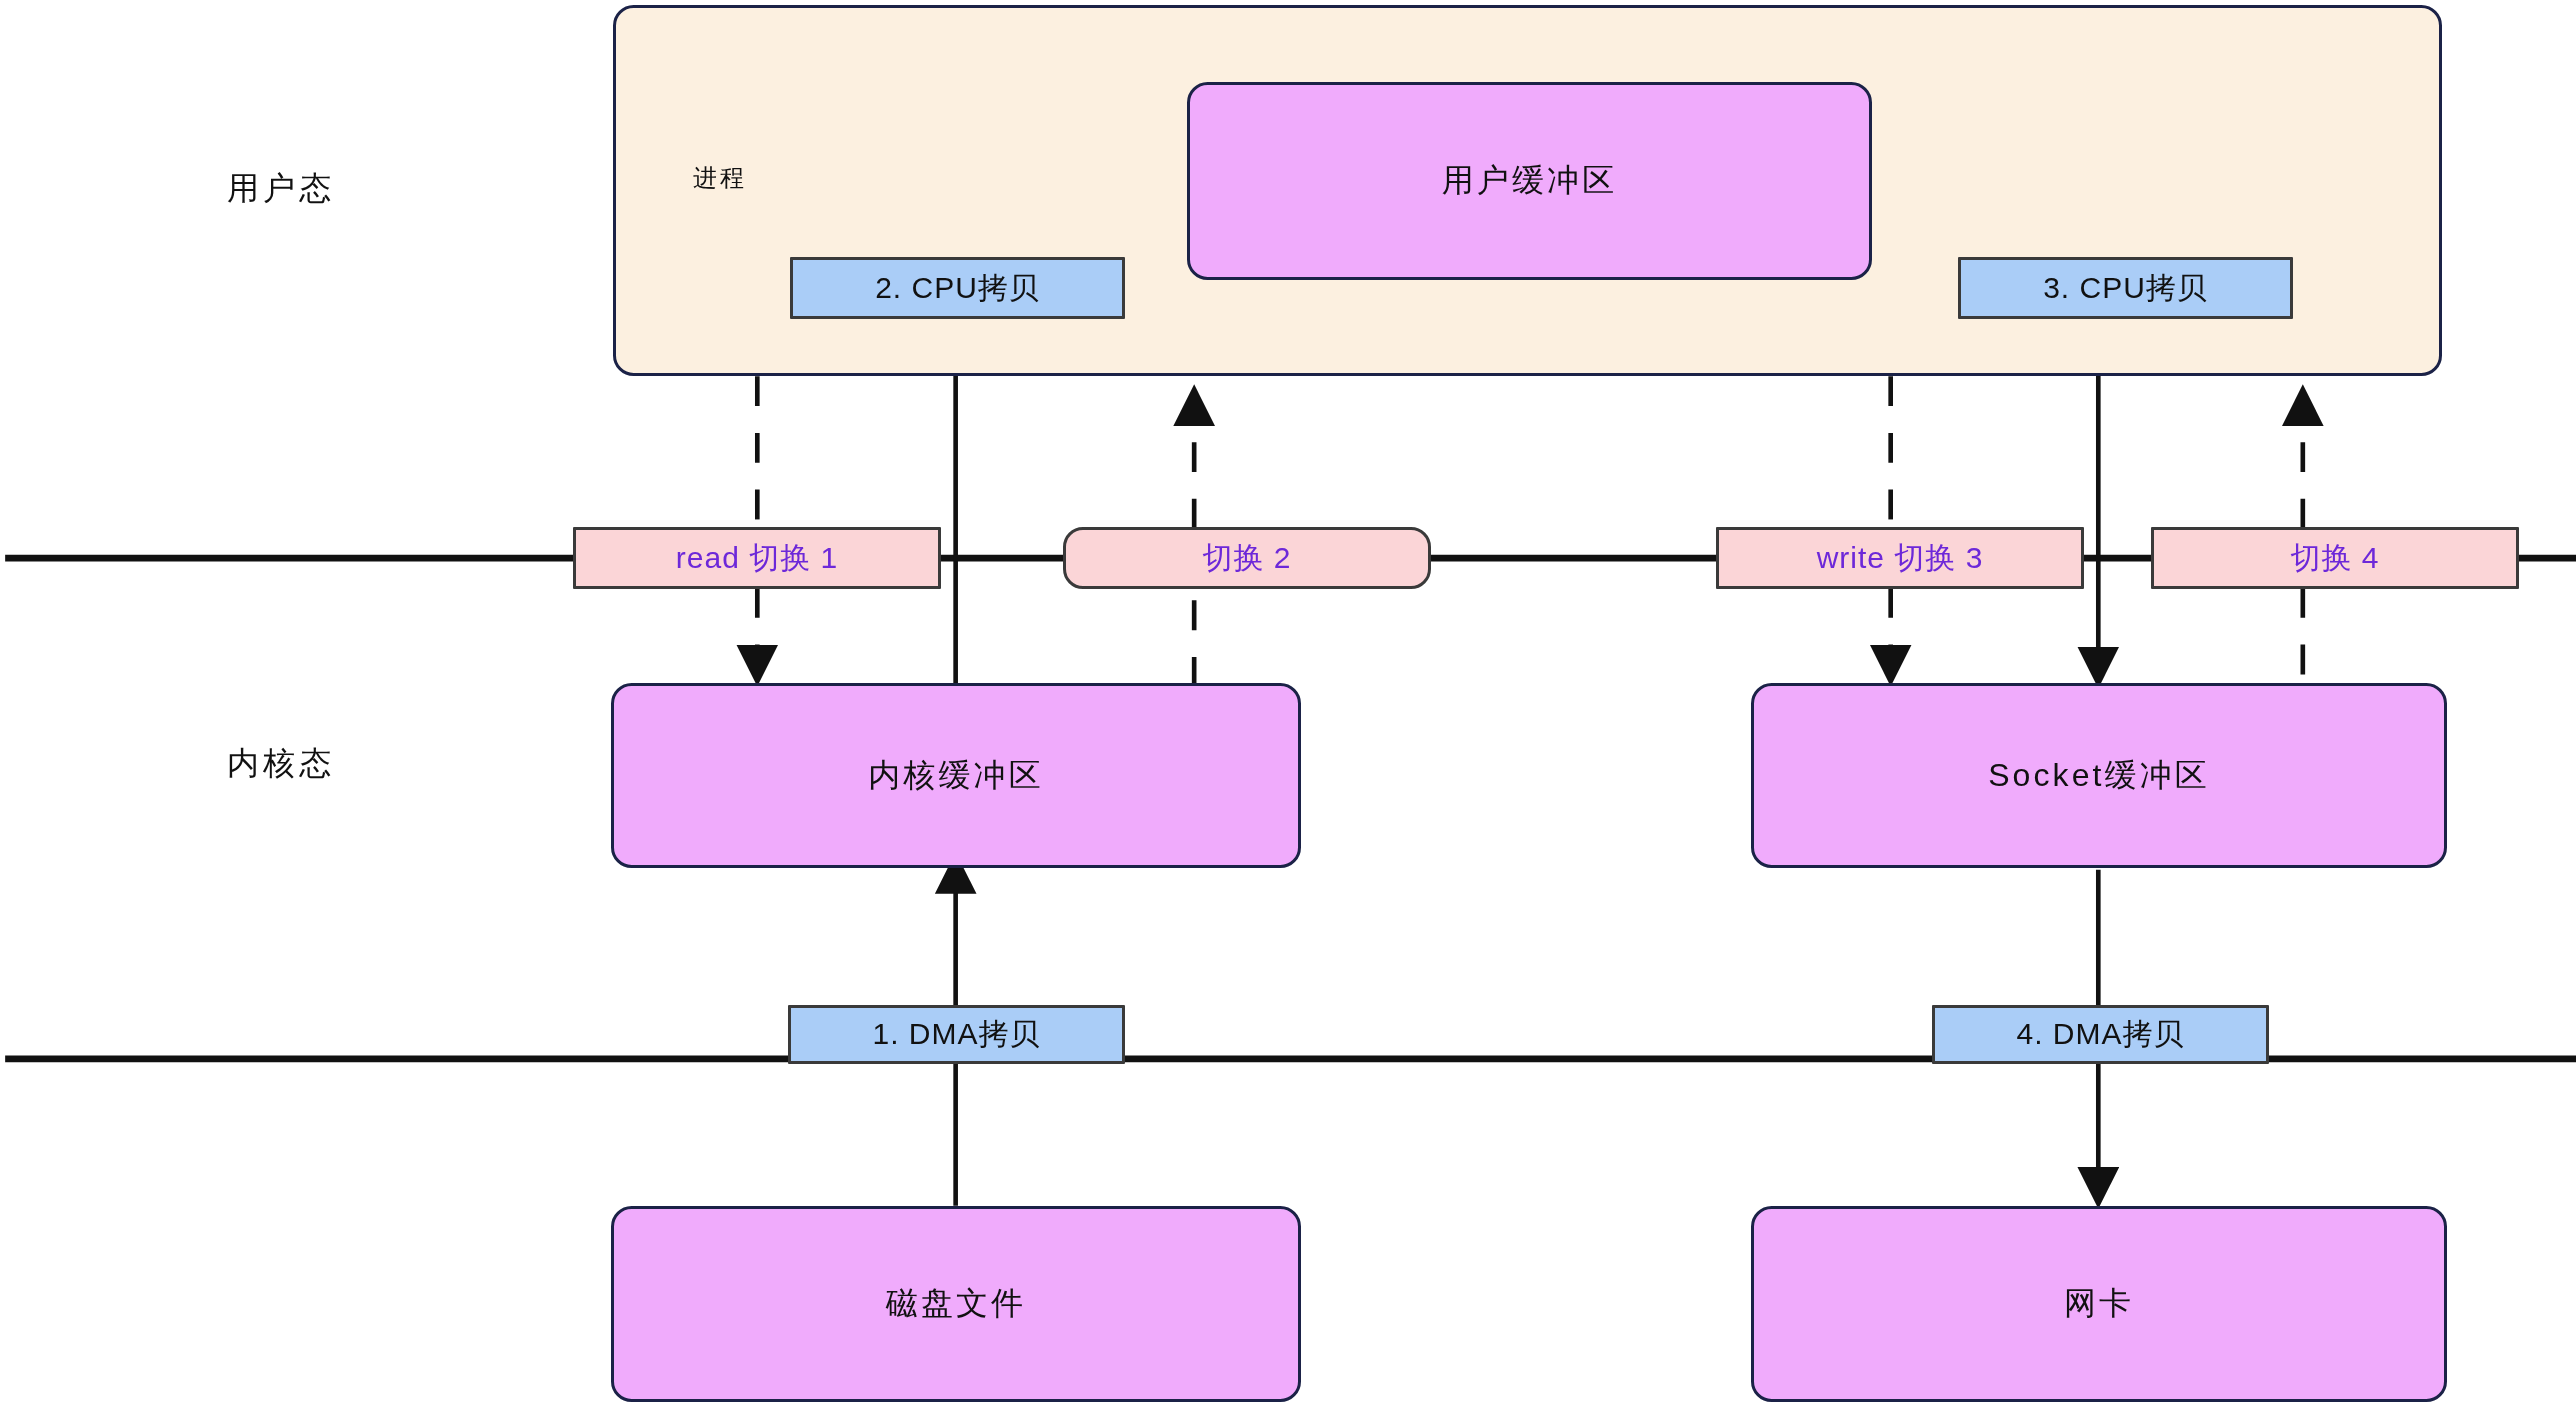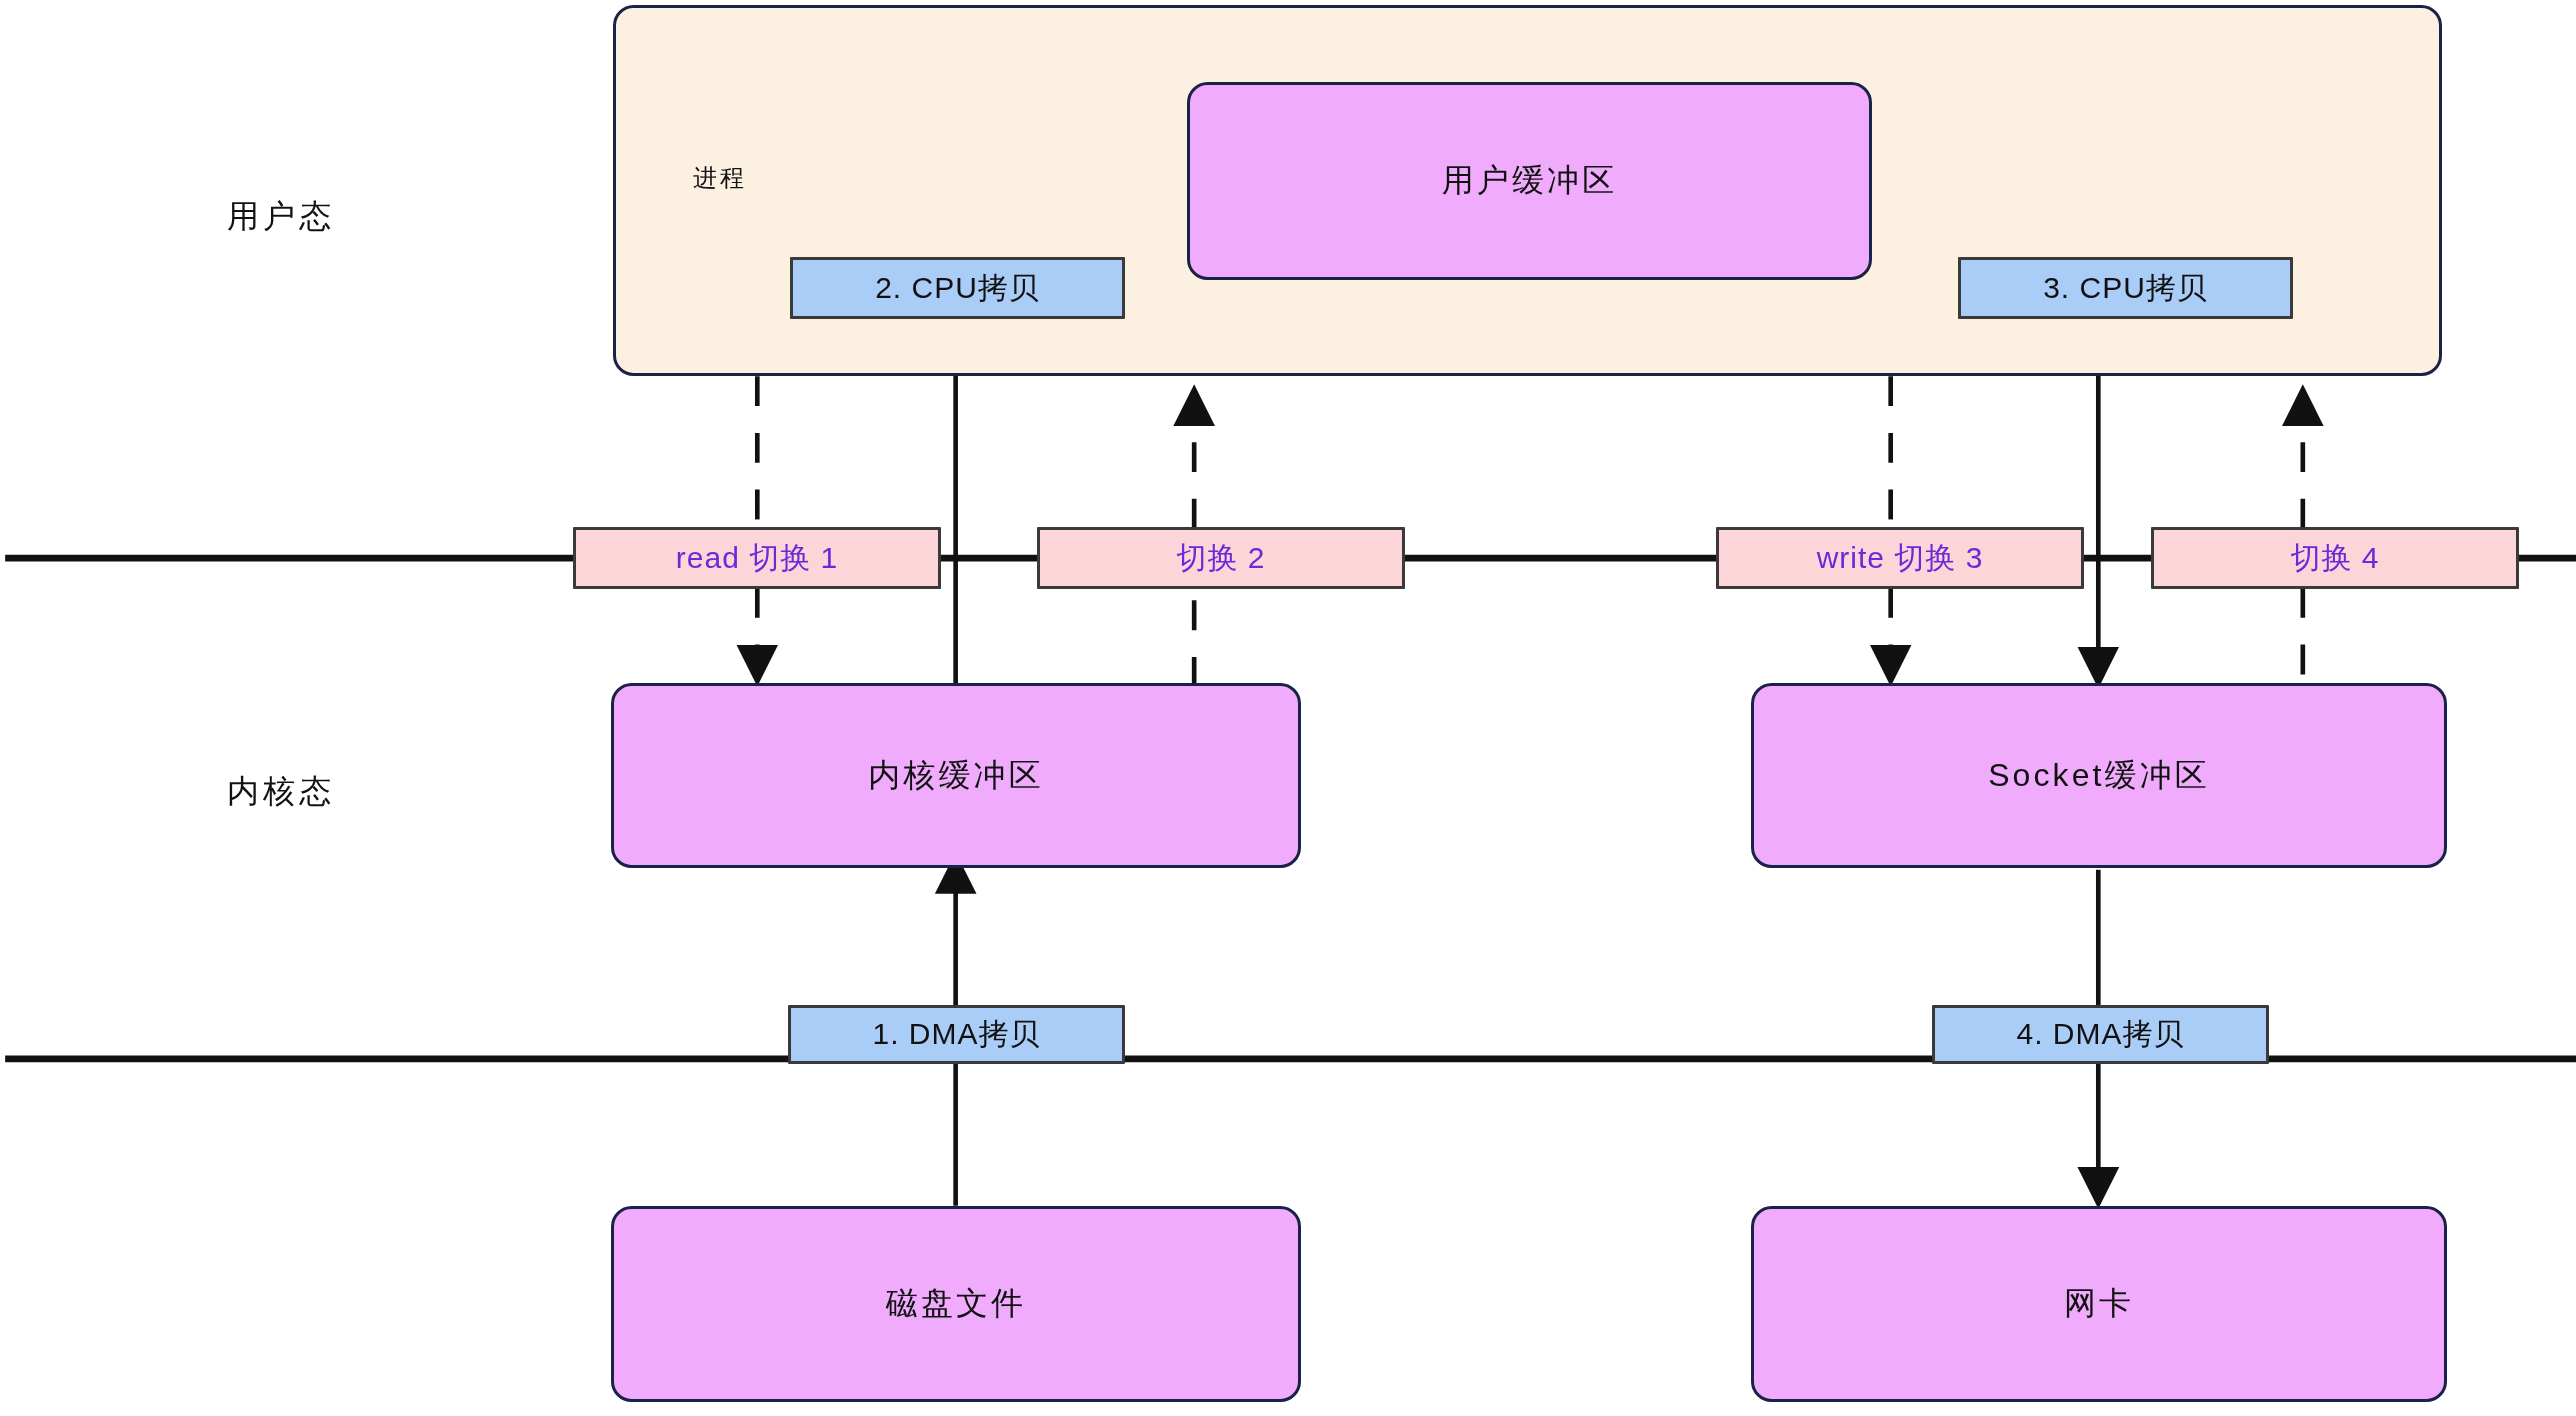--- a/index.html
+++ b/index.html
@@ -46,21 +46,20 @@
     color:#6d28d9;
     font-size:30px;
     letter-spacing:1px;
   }
   .sidelabel{
     position:absolute;
     color:#111111;
     font-size:32px;
     letter-spacing:4.1px;
     white-space:nowrap;
-    margin-top:28px;
   }
   .proclabel{
     position:absolute;
     color:#111111;
     font-size:24px;
     letter-spacing:3.1px;
     white-space:nowrap;
   }
 </style>
 </head>
@@ -115,21 +114,21 @@
 
   <div class="node userspace" style="left:613px;top:5.2px;width:1829px;height:371px;"></div>
   <div class="proclabel" style="left:693px;top:162px;">进程</div>
 
   <div class="node mint" style="left:1187px;top:82px;width:685px;height:198px;">用户缓冲区</div>
 
   <div class="node blue" style="left:790px;top:257px;width:335px;height:62px;">2. CPU拷贝</div>
   <div class="node blue" style="left:1958px;top:257px;width:335px;height:62px;">3. CPU拷贝</div>
 
   <div class="node pink" style="left:573px;top:527px;width:368px;height:62px;">read 切换 1</div>
-  <div class="node pink" style="left:1037px;top:527px;width:368px;height:62px;">切换 2</div>
+  <div class="node pink" style="left:1063px;top:527px;width:368px;height:62px;border-radius:20px;">切换 2</div>
   <div class="node pink" style="left:1716px;top:527px;width:368px;height:62px;">write 切换 3</div>
   <div class="node pink" style="left:2151px;top:527px;width:368px;height:62px;">切换 4</div>
 
   <div class="node mint" style="left:611px;top:683px;width:690px;height:185px;">内核缓冲区</div>
   <div class="node mint" style="left:1751px;top:683px;width:696px;height:185px;">Socket缓冲区</div>
 
   <div class="node blue" style="left:788px;top:1005px;width:337px;height:59px;">1. DMA拷贝</div>
   <div class="node blue" style="left:1932px;top:1005px;width:337px;height:59px;">4. DMA拷贝</div>
 
   <div class="node mint" style="left:611px;top:1206px;width:690px;height:196px;text-align:right;">磁盘文件</div>

